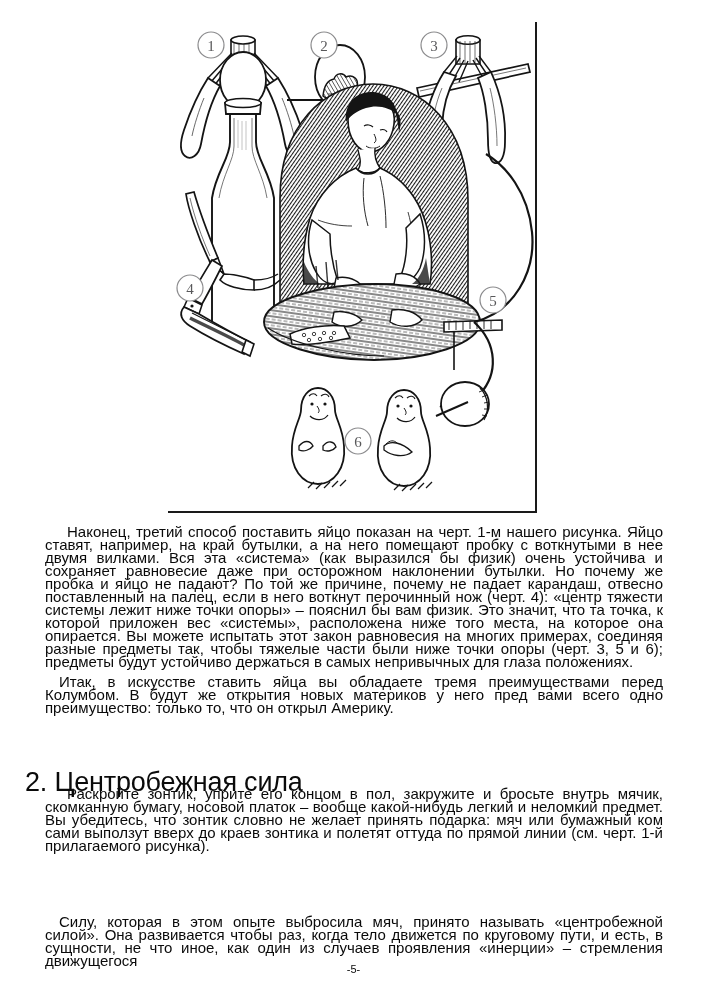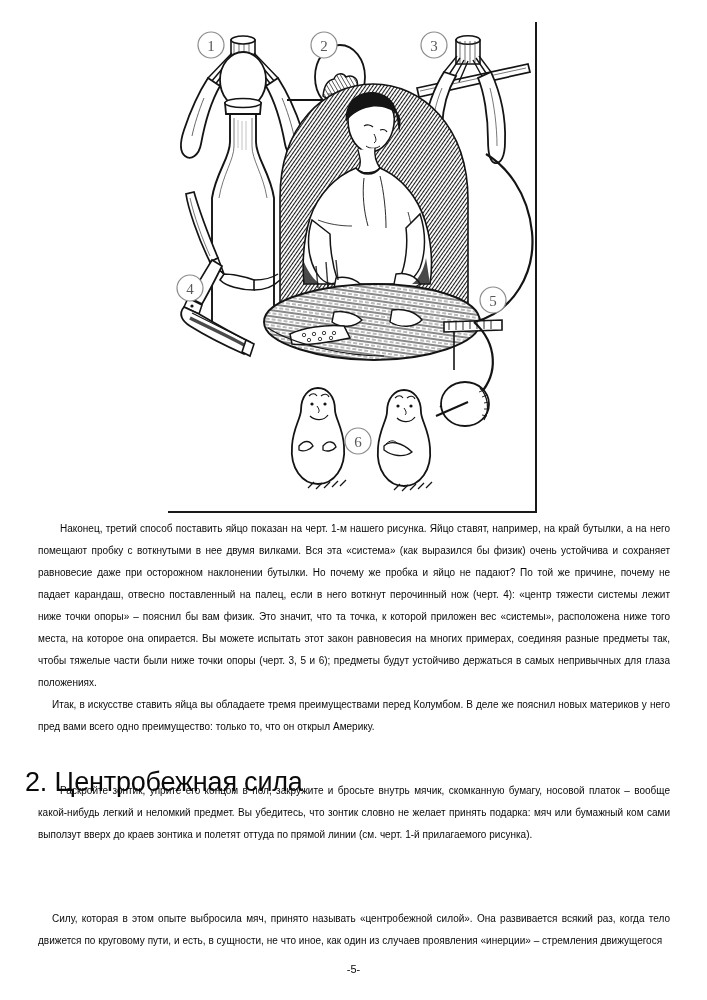--- a/index.html
+++ b/index.html
@@ -43,23 +43,23 @@
   }
 
   
   .body-text {
     position: absolute;
     left: 38px;
     top: 518px;
     width: 632px;
   }
   .para {
-    margin: 0;
-    font-size: 10px;
-    line-height: 22px;
+    margin: 7px;
+    font-size: 15px;
+    line-height: 13px;
     text-align: justify;
     text-indent: 22px;
     -webkit-hyphens: none;
     hyphens: none;
     word-spacing: 0.1px;
   }
   .para.tight {
     text-indent: 14px;
   }
 
@@ -394,27 +394,27 @@
 
       <g>
         <circle cx="190" cy="419" r="13" fill="#ffffff" stroke="#8b8b8d" stroke-width="1.2"></circle>
         <text class="num-label" x="190" y="425" text-anchor="middle">6</text>
       </g>
     </svg>
   </div>
 
   <div class="body-text">
     <p class="para">Наконец, третий способ поставить яйцо показан на черт. 1-м нашего рисунка. Яйцо ставят, например, на край бутылки, а на него помещают пробку с воткнутыми в нее двумя вилками. Вся эта «система» (как выразился бы физик) очень устойчива и сохраняет равновесие даже при осторожном наклонении бутылки. Но почему же пробка и яйцо не падают? По той же причине, почему не падает карандаш, отвесно поставленный на палец, если в него воткнут перочинный нож (черт. 4): «центр тяжести системы лежит ниже точки опоры» – пояснил бы вам физик. Это значит, что та точка, к которой приложен вес «системы», расположена ниже того места, на которое она опирается. Вы можете испытать этот закон равновесия на многих примерах, соединяя разные предметы так, чтобы тяжелые части были ниже точки опоры (черт. 3, 5 и 6); предметы будут устойчиво держаться в самых непривычных для глаза положениях.</p>
-    <p class="para tight">Итак, в искусстве ставить яйца вы обладаете тремя преимуществами перед Колумбом. В деле же пояснил новых материков у него пред вами всего одно преимущество: только то, что он открыл Америку.</p>
+    <p class="para tight">Итак, в искусстве ставить яйца вы обладаете тремя преимуществами перед Колумбом. В будут же открытия новых материков у него пред вами всего одно преимущество: только то, что он открыл Америку.</p>
   </div>
 
   <h1 class="section-heading">2. Центробежная сила</h1>
 
   <div class="body-text-2">
     <p class="para">Раскройте зонтик, уприте его концом в пол, закружите и бросьте внутрь мячик, скомканную бумагу, носовой платок – вообще какой-нибудь легкий и неломкий предмет. Вы убедитесь, что зонтик словно не желает принять подарка: мяч или бумажный ком сами выползут вверх до краев зонтика и полетят оттуда по прямой линии (см. черт. 1-й прилагаемого рисунка).</p>
   </div>
   <div class="body-text-3">
-    <p class="para tight">Силу, которая в этом опыте выбросила мяч, принято называть «центробежной силой». Она развивается всякий раз, когда тело движется по круговому пути, и есть, в сущности, не что иное, как один из случаев проявления «инерции» – стремления движущегося</p>
+    <p class="para tight">Силу, которая в этом опыте выбросила мяч, принято называть «центробежной силой». Она развивается чтобы раз, когда тело движется по круговому пути, и есть, в сущности, не что иное, как один из случаев проявления «инерции» – стремления движущегося</p>
   </div>
 
   <div class="page-number">-5-</div>
 
 </div>
 
 </body></html>

